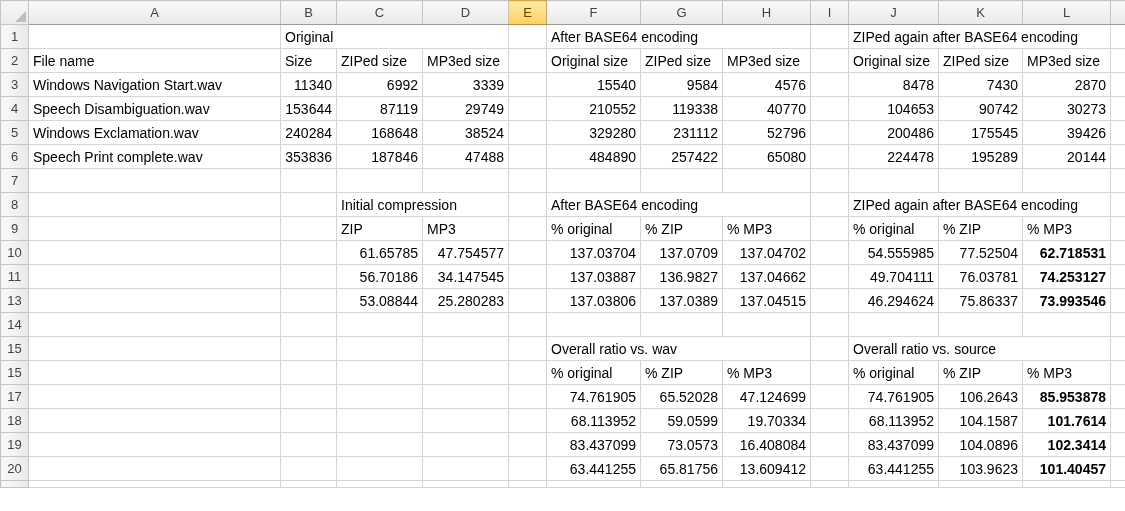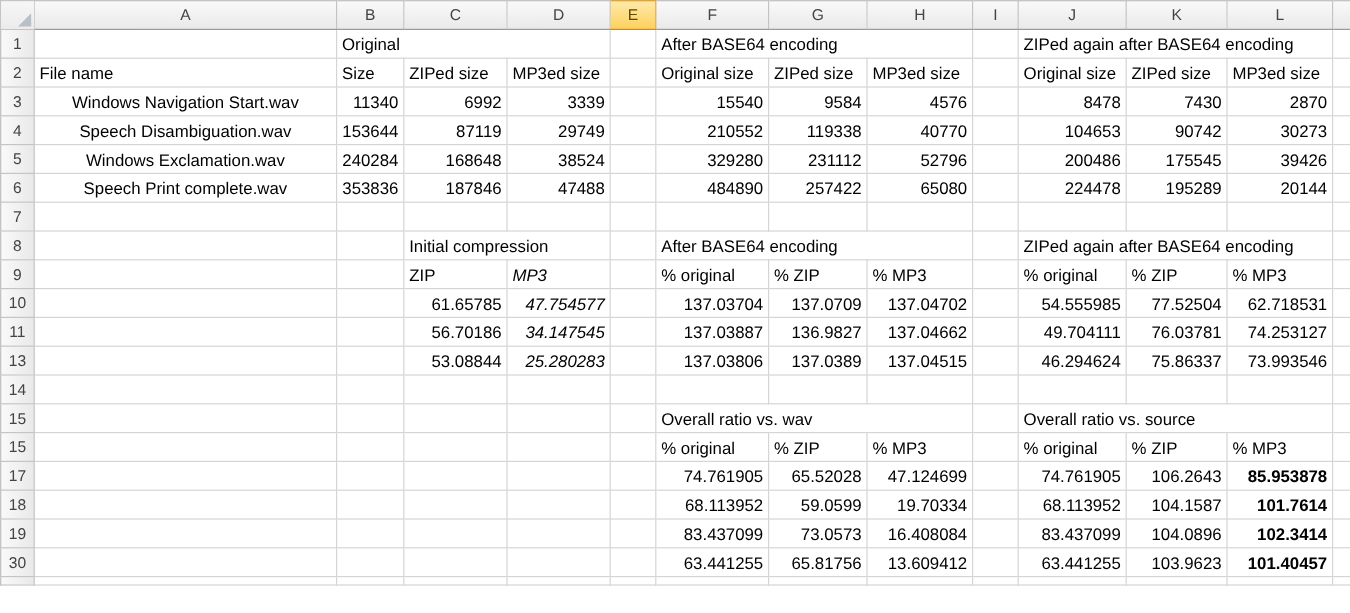--- a/index.html
+++ b/index.html
@@ -60,25 +60,25 @@
     line-height: 22px;
     padding: 0 4px;
     white-space: nowrap;
     overflow: hidden;
     color: #000;
     background: #fff;
   }
   tbody tr { height: 24px; }
   tr.partial-row { height: 7px; }
   tr.partial-row td, tr.partial-row th { height: 7px; line-height: 7px; padding: 0; }
-  .a-l { text-align: center; }
+  .a-l { text-align: left; }
   .a-c { text-align: left; }
   .a-r { text-align: right; }
-  .c-green  { color: var(--green,  #00B050); font-style: italic; }
-  .c-blue   { color: var(--blue,   #00B0F0); }
+  .c-green  { color: var(--green,  #00B050); }
+  .c-blue   { color: var(--blue,   #00B0F0); font-weight: bold; }
   .c-orange { color: var(--orange, #ED7D31); }
   .c-purple { color: var(--purple, #7030A0); font-weight: bold; }
 </style>
 </head>
 <body>
 
 <div id="app">
   <table id="grid">
       <colgroup>
         <col style="width:28px">
@@ -384,21 +384,21 @@
           <td class="cell a-r" colspan="1">83.437099</td>
           <td class="cell a-r" colspan="1">73.0573</td>
           <td class="cell a-r c-orange" colspan="1">16.408084</td>
           <td class="cell"></td>
           <td class="cell a-r" colspan="1">83.437099</td>
           <td class="cell a-r" colspan="1">104.0896</td>
           <td class="cell a-r c-purple" colspan="1">102.3414</td>
           <td class="cell"></td>
         </tr>
         <tr>
-          <th class="rowhdr">30</th>
+          <th class="rowhdr">20</th>
           <td class="cell"></td>
           <td class="cell"></td>
           <td class="cell"></td>
           <td class="cell"></td>
           <td class="cell"></td>
           <td class="cell a-r" colspan="1">63.441255</td>
           <td class="cell a-r" colspan="1">65.81756</td>
           <td class="cell a-r c-orange" colspan="1">13.609412</td>
           <td class="cell"></td>
           <td class="cell a-r" colspan="1">63.441255</td>

